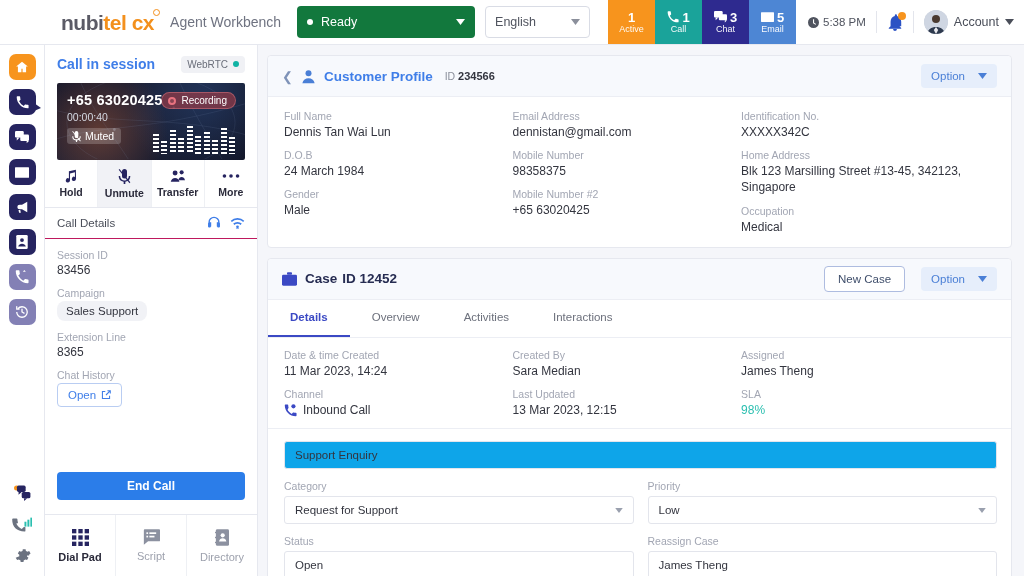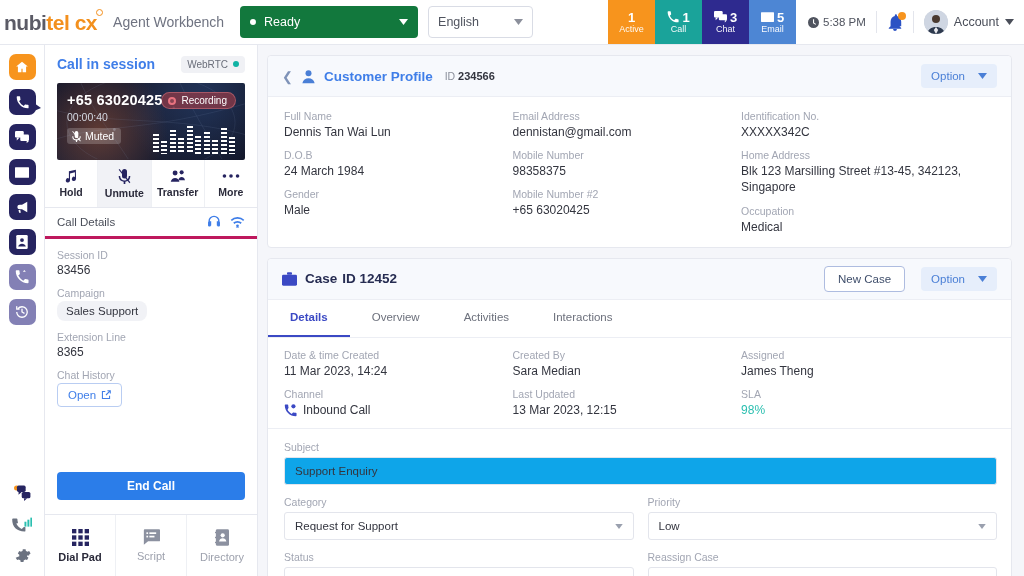--- a/index.html
+++ b/index.html
@@ -10,21 +10,21 @@
     overflow: hidden;
     color: #2a2a35;
   }
   .app { width: 1024px; height: 576px; display: flex; flex-direction: column; background:#f5f6fa; }
 
   
   .topbar {
     height: 45px; min-height:45px; background:#ffffff; display:flex; align-items:stretch;
     border-bottom:1px solid #e6e8ef;
   }
-  .brand { display:flex; align-items:center; padding-left:4px; padding-right:8px; gap:7px; }
+  .brand { display:flex; align-items:center; padding-left:17px; padding-right:8px; gap:7px;margin-left:44px; }
   .logo { font-size:21px; font-weight:700; letter-spacing:-0.5px; line-height:1; position:relative; }
   .logo .nub { color:#5b5b66; }
   .logo .orange { color:#f3901d; }
   .logo .cx { color:#f3901d; }
   .logo .dot { position:absolute; top:-3px; right:-6px; width:7px; height:7px; border-radius:50%;
                border:1.5px solid #f3901d; background:#fff; }
   .workbench { font-size:14px; color:#6f7381; margin-left:9px; }
 
   .status-select {
     width:178px; margin:6px 0 6px 8px; background:#12783d; border-radius:4px; color:#fff;
@@ -106,21 +106,21 @@
   .eq .bar { width:6px; background:
       repeating-linear-gradient(to bottom,#fff 0 2.5px, transparent 2.5px 4px); }
 
   .actions { display:flex; border-bottom:1px solid #e6e8ef; }
   .action { flex:1 1 0; height:47px; display:flex; flex-direction:column; align-items:center;
             justify-content:center; gap:3px; cursor:pointer; border-right:1px solid #eef0f4; color:#262460; }
   .action:last-child { border-right:none; }
   .action.sel { background:#f1f2f6; }
   .action .alabel { font-size:10.5px; font-weight:700; color:#2a2a3a; }
 
-  .cd-head { height:31px; display:flex; align-items:center; padding:0 12px; border-bottom:3px solid #be185d;
+  .cd-head { height:31px; display:flex; align-items:center; padding:0 12px; border-bottom:1px solid #be185d;
              font-size:11.5px; color:#4a4e59; }
   .cd-icons { margin-left:auto; display:flex; gap:9px; align-items:center; color:#3f7ee8; }
 
   .cd-list { padding:10px 12px 0 12px; flex:1 1 auto; }
   .fld { margin-bottom:10px; }
   .fld .flab { font-size:10.5px; color:#a2a6b3; margin-bottom:2px; }
   .fld .fval { font-size:12px; color:#33353f; }
   .chip { display:inline-block; background:#f1f2f6; border-radius:8px; padding:4px 9px; font-size:11.5px; color:#33353f; }
   .openbtn { display:inline-flex; align-items:center; gap:5px; border:1px solid #b9cdf2; border-radius:4px;
              padding:5px 10px; font-size:11.5px; color:#3f7ee8; cursor:pointer; background:#fff; }
@@ -714,21 +714,20 @@
             </div>
             <div>
               <div class="g-lab">SLA</div>
               <div class="g-val teal">98%</div>
             </div>
           </div>
         </div>
 
         <div class="form">
           <div class="fcell">
-            <div class="flabel">Subject</div>
             <input class="finput" value="Support Enquiry" style="">
           </div>
           <div class="frow">
             <div class="fcell">
               <div class="flabel">Category</div>
               <div class="fselect">
                 <span>Request for Support</span>
                 <span class="caret">
                   <svg width="8" height="5" viewBox="0 0 9 6">
                       <path d="M0 0h9L4.5 6z" fill="#9aa0ae"></path>

